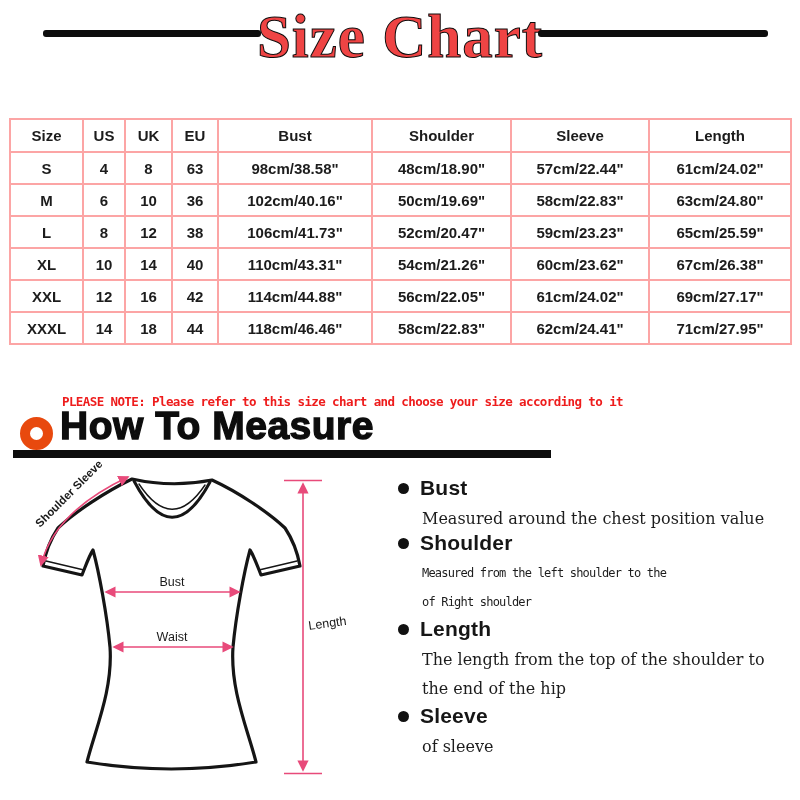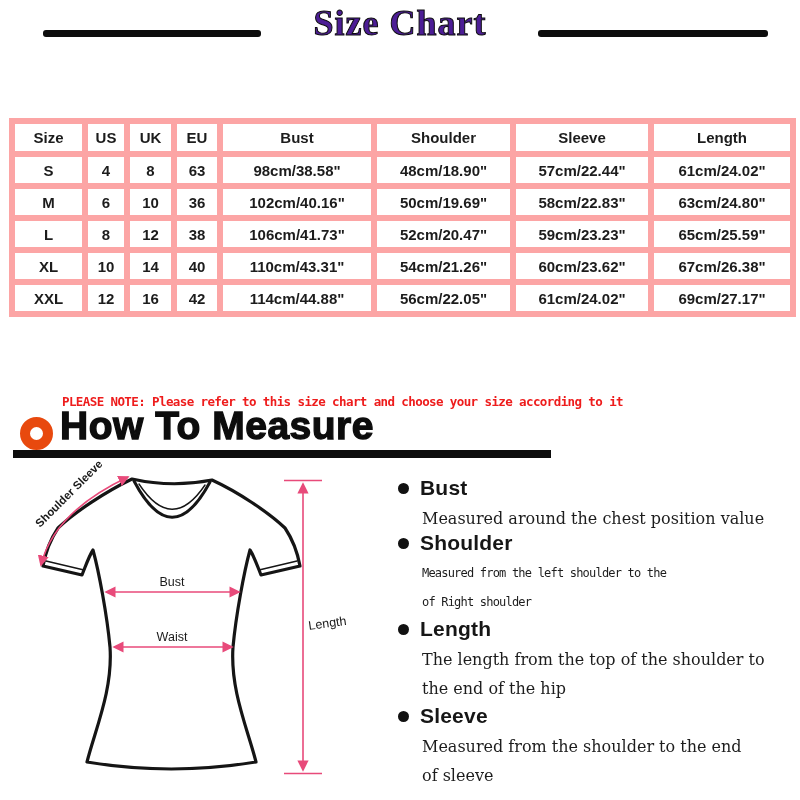--- a/index.html
+++ b/index.html
@@ -4,33 +4,33 @@
 <style>
   * { margin:0; padding:0; box-sizing:border-box; }
   html,body { background:#ffffff; }
   .page {
     position:relative; width:800px; height:800px; background:#fff;
     font-family:"Liberation Sans", sans-serif; color:#111; overflow:hidden;
   }
   
   .page-title {
     position:absolute; left:0; right:0; top:2px; text-align:center;
-    font-family:"Liberation Serif", serif; font-weight:bold; font-size:36px;
-    color:#4c1d95; -webkit-text-stroke:1px #0c0c0c; letter-spacing:1px;
+    font-family:"Liberation Serif", serif; font-weight:bold; font-size:61px;
+    color:#ef4444; -webkit-text-stroke:1px #0c0c0c; letter-spacing:1px;
   }
   .rule { position:absolute; height:7px; background:#0d0d0d; border-radius:3px; }
   .rule-left  { left:43px;  top:30px; width:218px; }
   .rule-right { left:538px; top:30px; width:230px; }
   
   .size-table {
     position:absolute; left:9px; top:118px; width:781px;
     border-collapse:collapse; table-layout:fixed;
     font-size:15px; font-weight:bold; color:#1c1c1c; text-align:center;
   }
-  .size-table th, .size-table td { border:6px solid #fca5a5; padding:0;text-align:center; }
+  .size-table th, .size-table td { border:2px solid #fca5a5; padding:0;text-align:center; }
   .size-table thead tr { height:33px; }
   .size-table tbody tr { height:32px; }
   
   .note {
     position:absolute; left:62px; top:394px;
     font-family:"DejaVu Sans Mono", monospace; font-weight:bold;
     font-size:12.5px; letter-spacing:-0.6px; color:#ee1c1c; white-space:nowrap;text-align:right;
   }
   .ring-icon {
     position:absolute; left:20px; top:417px; width:33px; height:33px;
@@ -136,20 +136,30 @@
       </tr>
       <tr>
         <td>XXL</td>
         <td>12</td>
         <td>16</td>
         <td>42</td>
         <td>114cm/44.88"</td>
         <td>56cm/22.05"</td>
         <td>61cm/24.02"</td>
         <td>69cm/27.17"</td>
+      </tr>
+      <tr>
+        <td>XXXL</td>
+        <td>14</td>
+        <td>18</td>
+        <td>44</td>
+        <td>118cm/46.46"</td>
+        <td>58cm/22.83"</td>
+        <td>62cm/24.41"</td>
+        <td>71cm/27.95"</td>
       </tr>
     </tbody>
   </table>
 
   <div class="note">PLEASE NOTE: Please refer to this size chart and choose your size according to it</div>
 
   <div class="ring-icon"></div>
   <div class="htm-heading">How To Measure</div>
   <div class="htm-underline"></div>
 
@@ -208,17 +218,16 @@
   </div>
   <div class="m-item i-length">
     <span class="dot"></span>
     <div class="m-label">Length</div>
     <div class="m-desc">The length from the top of the shoulder to</div>
     <div class="m-desc">the end of the hip</div>
   </div>
   <div class="m-item i-sleeve">
     <span class="dot"></span>
     <div class="m-label">Sleeve</div>
-    <div class="m-desc">Measured from the shoulder to the end</div>
     <div class="m-desc">of sleeve</div>
   </div>
 
 </div>
 
 </body></html>

